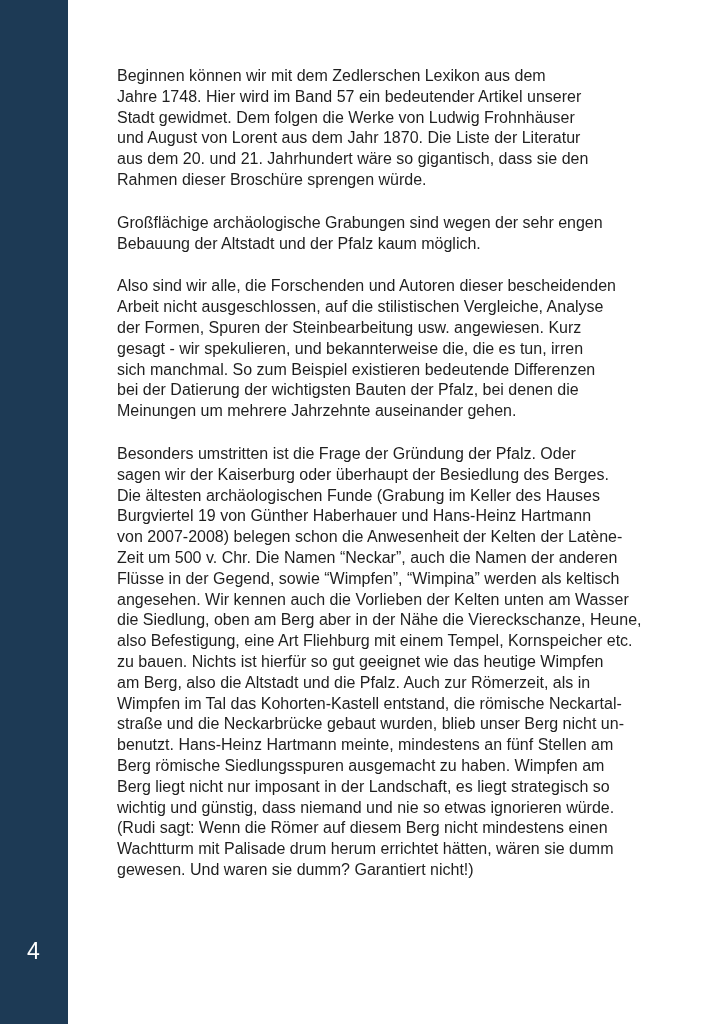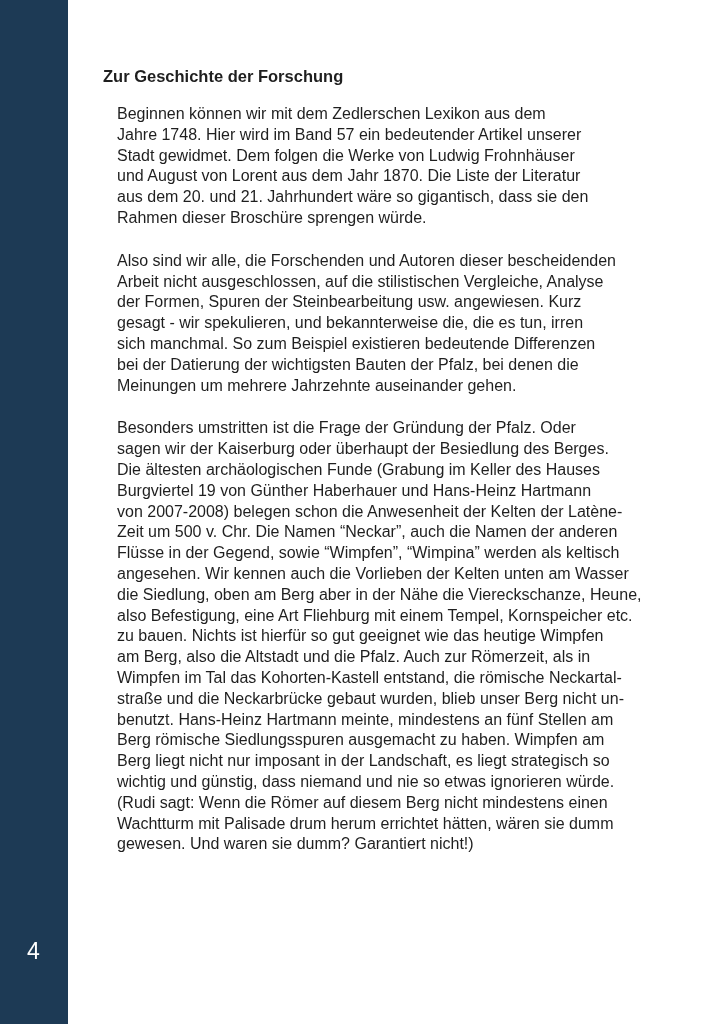--- a/index.html
+++ b/index.html
@@ -52,27 +52,28 @@
   }
 </style>
 </head>
 <body>
 
 <div class="sidebar">
   <div class="page-number">4</div>
 </div>
 
 <div class="content">
-  <h1 class="section-title">Zur Geschichte der Forschung</h1>
   <div class="para">Beginnen können wir mit dem Zedlerschen Lexikon aus dem
 Jahre 1748. Hier wird im Band 57 ein bedeutender Artikel unserer
 Stadt gewidmet. Dem folgen die Werke von Ludwig Frohnhäuser
 und August von Lorent aus dem Jahr 1870. Die Liste der Literatur
 aus dem 20. und 21. Jahrhundert wäre so gigantisch, dass sie den
 Rahmen dieser Broschüre sprengen würde.</div>
+  <div class="para">Großflächige archäologische Grabungen sind wegen der sehr engen
+Bebauung der Altstadt und der Pfalz kaum möglich.</div>
   <div class="para">Also sind wir alle, die Forschenden und Autoren dieser bescheidenden
 Arbeit nicht ausgeschlossen, auf die stilistischen Vergleiche, Analyse
 der Formen, Spuren der Steinbearbeitung usw. angewiesen. Kurz
 gesagt - wir spekulieren, und bekannterweise die, die es tun, irren
 sich manchmal. So zum Beispiel existieren bedeutende Differenzen
 bei der Datierung der wichtigsten Bauten der Pfalz, bei denen die
 Meinungen um mehrere Jahrzehnte auseinander gehen.</div>
   <div class="para">Besonders umstritten ist die Frage der Gründung der Pfalz. Oder
 sagen wir der Kaiserburg oder überhaupt der Besiedlung des Berges.
 Die ältesten archäologischen Funde (Grabung im Keller des Hauses

